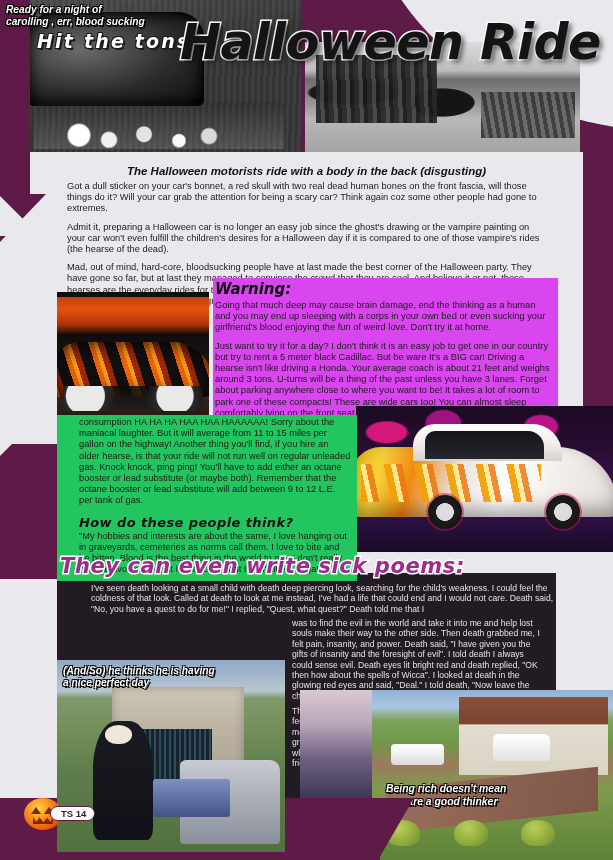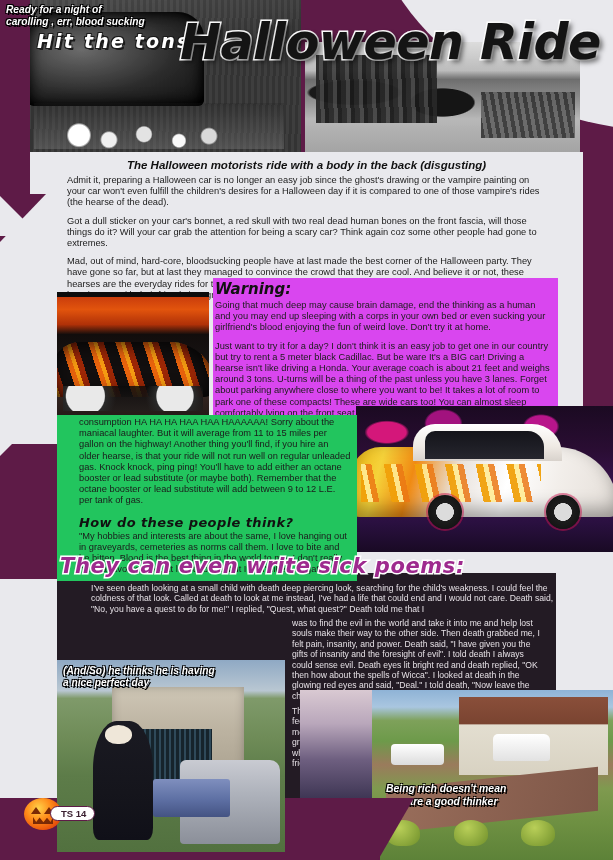--- a/index.html
+++ b/index.html
@@ -189,21 +189,21 @@
     left: 0; top: 196px;
     width: 40px; height: 40px;
     background: #e9e9ed;
     clip-path: polygon(0 0, 100% 100%, 0 100%);
     z-index: 4;
   }
 
   
   .panel-main {
     position: absolute;
-    left: 57px; top: 155px;
+    left: 57px; top: 161px;
     width: 499px;
     padding: 4px 10px 6px 10px;
     background: #e9e9ed;
     z-index: 5;
   }
   .panel-main .deck {
     text-align: center;
     font-family: "Liberation Sans", sans-serif;
     font-style: italic;
     font-weight: bold;
@@ -628,22 +628,22 @@
   <div class="kicker">Hit the tons</div>
   <div class="masthead">Halloween Ride</div>
 
   <div class="rail-left-top"></div>
   <div class="corner-white"></div>
   <div class="rail-left-mid"></div>
   <div class="rail-right-band"></div>
 
   <div class="panel-main">
     <div class="deck">The Halloween motorists ride with a body in the back (disgusting)</div>
+    <p class="body-p">Got a dull sticker on your car's bonnet, a red skull with two real dead human bones on the front fascia, will those things do it? Will your car grab the attention for being a scary car? Think again coz some other people had gone to extremes.</p>
     <p class="body-p">Admit it, preparing a Halloween car is no longer an easy job since the ghost's drawing or the vampire painting on your car won't even fulfill the children's desires for a Halloween day if it is compared to one of those vampire's rides (the hearse of the dead).</p>
-    <p class="body-p">Got a dull sticker on your car's bonnet, a red skull with two real dead human bones on the front fascia, will those things do it? Will your car grab the attention for being a scary car? Think again coz some other people had gone to extremes.</p>
     <p class="body-p">Mad, out of mind, hard-core, bloodsucking people have at last made the best corner of the Halloween party. They have gone so far, but at last they managed to convince the crowd that they are cool. And believe it or not, these hearses are the everyday rides for those Adam's Family members. They go to work with their hearses, shopping, hanging out with their friends in a graveyard and finally go home sleeping in the coffin bed just because sleeping in graves is illegal.</p>
   </div>
 
   <div class="photo-flame"></div>
   <div class="cap-flame">Ready for a night of
 carolling , err, blood sucking</div>
 
   <div class="warn-wrap">
     <div class="h-warning">Warning:</div>
     <p class="body-p">Going that much deep may cause brain damage, end the thinking as a human and you may end up sleeping with a corps in your own bed or even sucking your girlfriend's blood enjoying the fun of weird love. Don't try it at home.</p>

